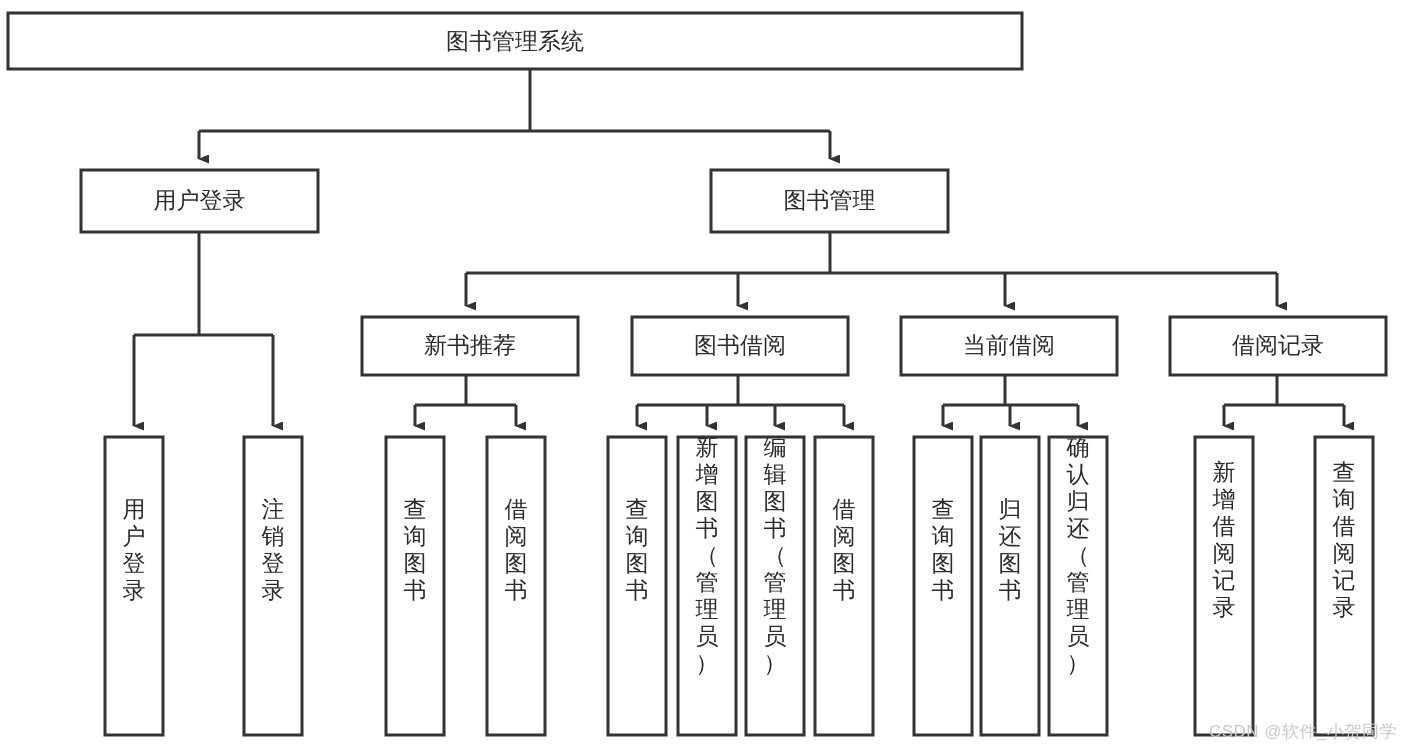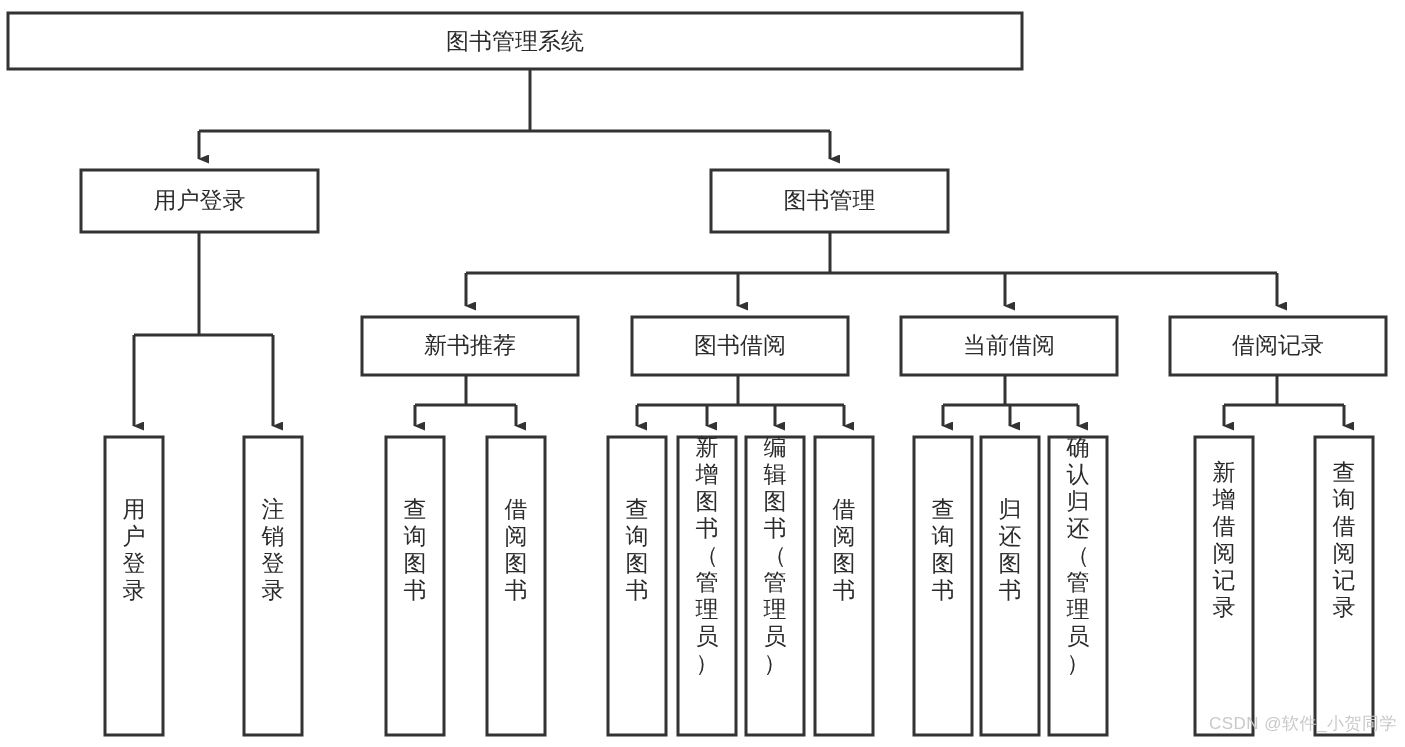--- a/index.html
+++ b/index.html
@@ -45,21 +45,21 @@
     text-anchor: middle;
   }
   .edge-line {
     stroke: #333333;
     stroke-width: 3;
     fill: none;
   }
   .watermark-text {
     position: absolute;
     right: 8px;
-    bottom: 12px;
+    bottom: 4px;
     font-family: "Liberation Sans", "DejaVu Sans", sans-serif;
     font-size: 17px;
     color: #c9c9c9;
     white-space: nowrap;
     letter-spacing: 0.5px;
   }
 </style>
 </head>
 <body>
 

